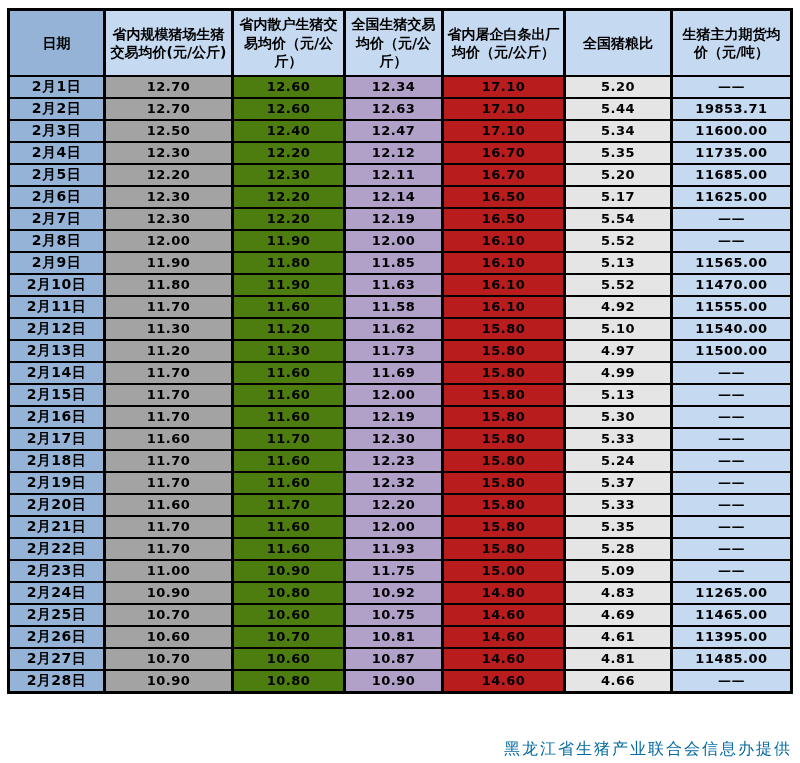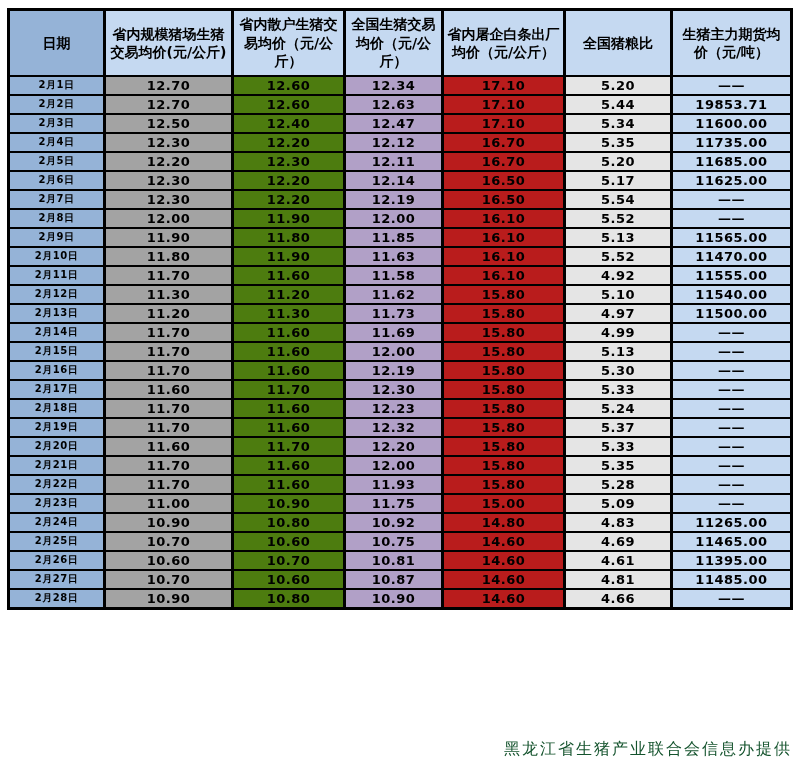--- a/index.html
+++ b/index.html
@@ -51,39 +51,39 @@
   }
   
   col.c0 { width: 96px; }
   col.c1 { width: 128px; }
   col.c2 { width: 112px; }
   col.c3 { width: 98px; }
   col.c4 { width: 122px; }
   col.c5 { width: 107px; }
   col.c6 { width: 120px; }
   
-  td.c0 { background: #95B3D7; font-size: 10px; }
+  td.c0 { background: #95B3D7; font-size: 14px; }
   td.c1 { background: #a3a3a3; }
   td.c2 { background: #4d7c0f; }
   td.c3 { background: #B1A0C7; }
   td.c4 { background: #b91c1c; }
   td.c5 { background: #e5e5e5; }
   td.c6 { background: #C5D9F1; }
   
   th.c0 { background: #95B3D7; }
   .credit-line {
     position: absolute;
     top: 739px;
     left: 0;
     width: 792px;
     text-align: right;
     font-family: "DejaVu Serif", "Liberation Serif", serif;
     font-size: 16px;
     letter-spacing: 2px;
-    color: #14532d;
+    color: #0369a1;
   }
 </style>
 </head>
 <body>
 
 <div class="page">
 
   <table class="price-table">
     <colgroup>
       <col class="c0">

